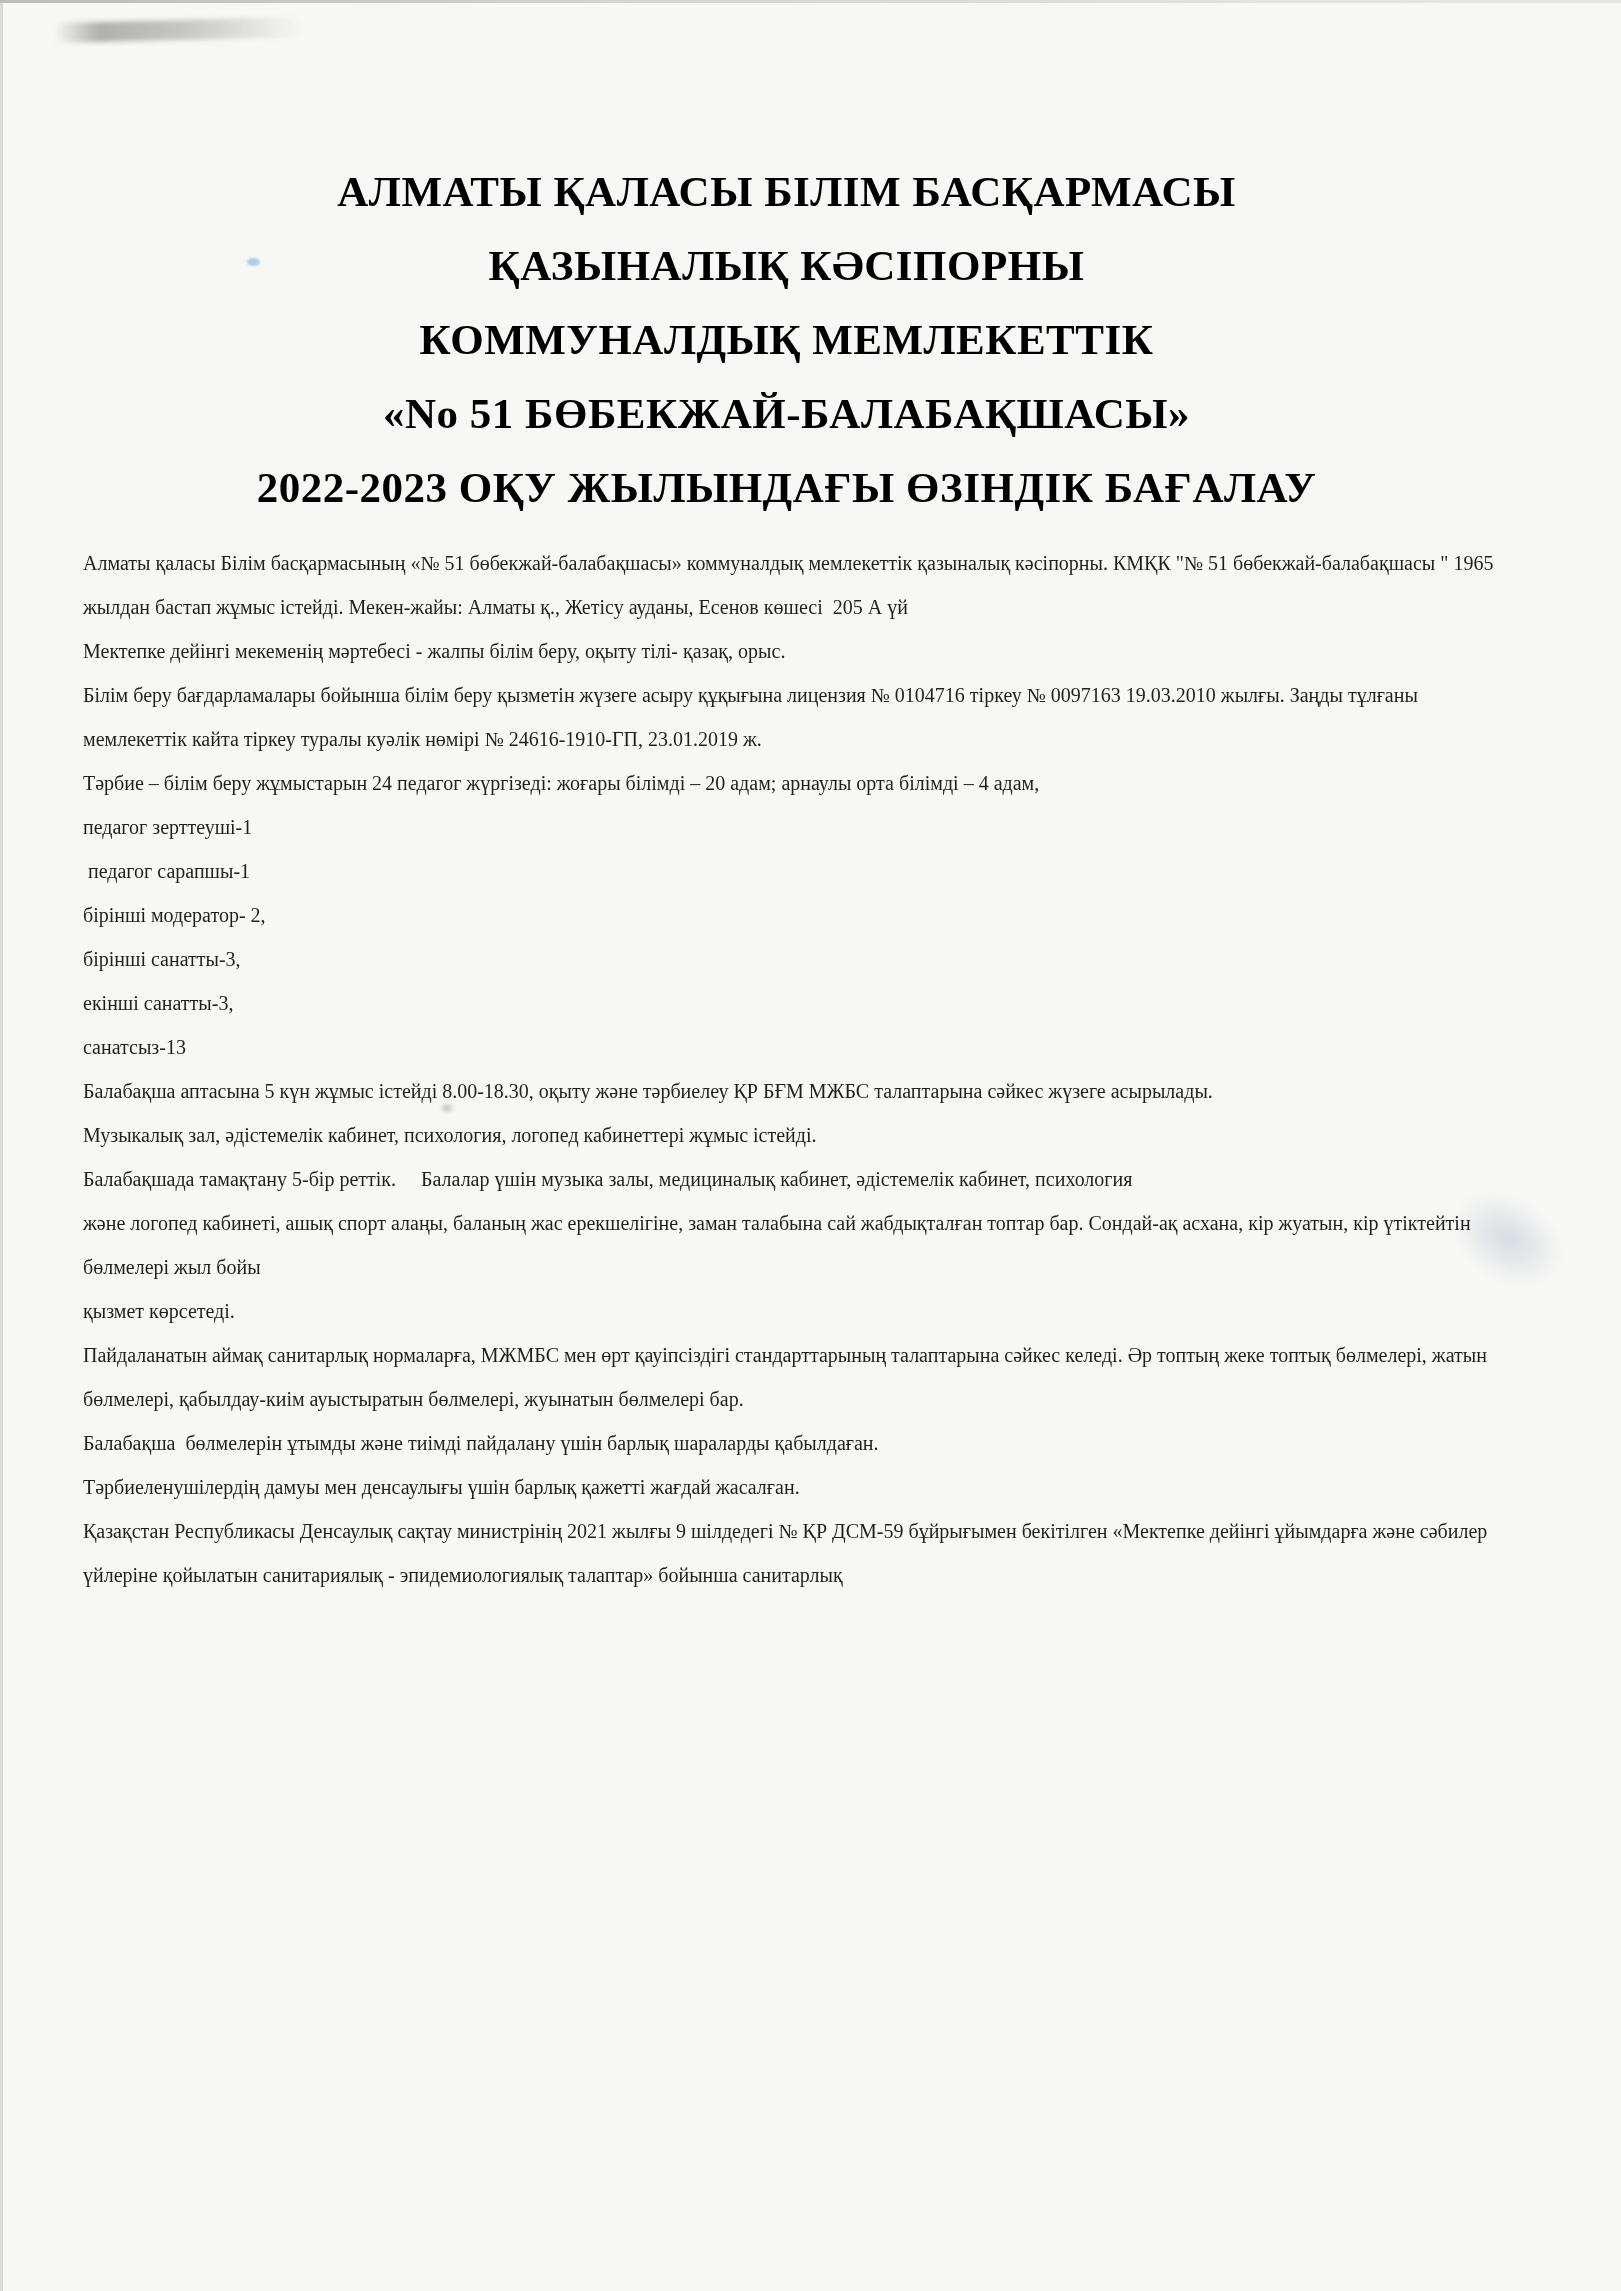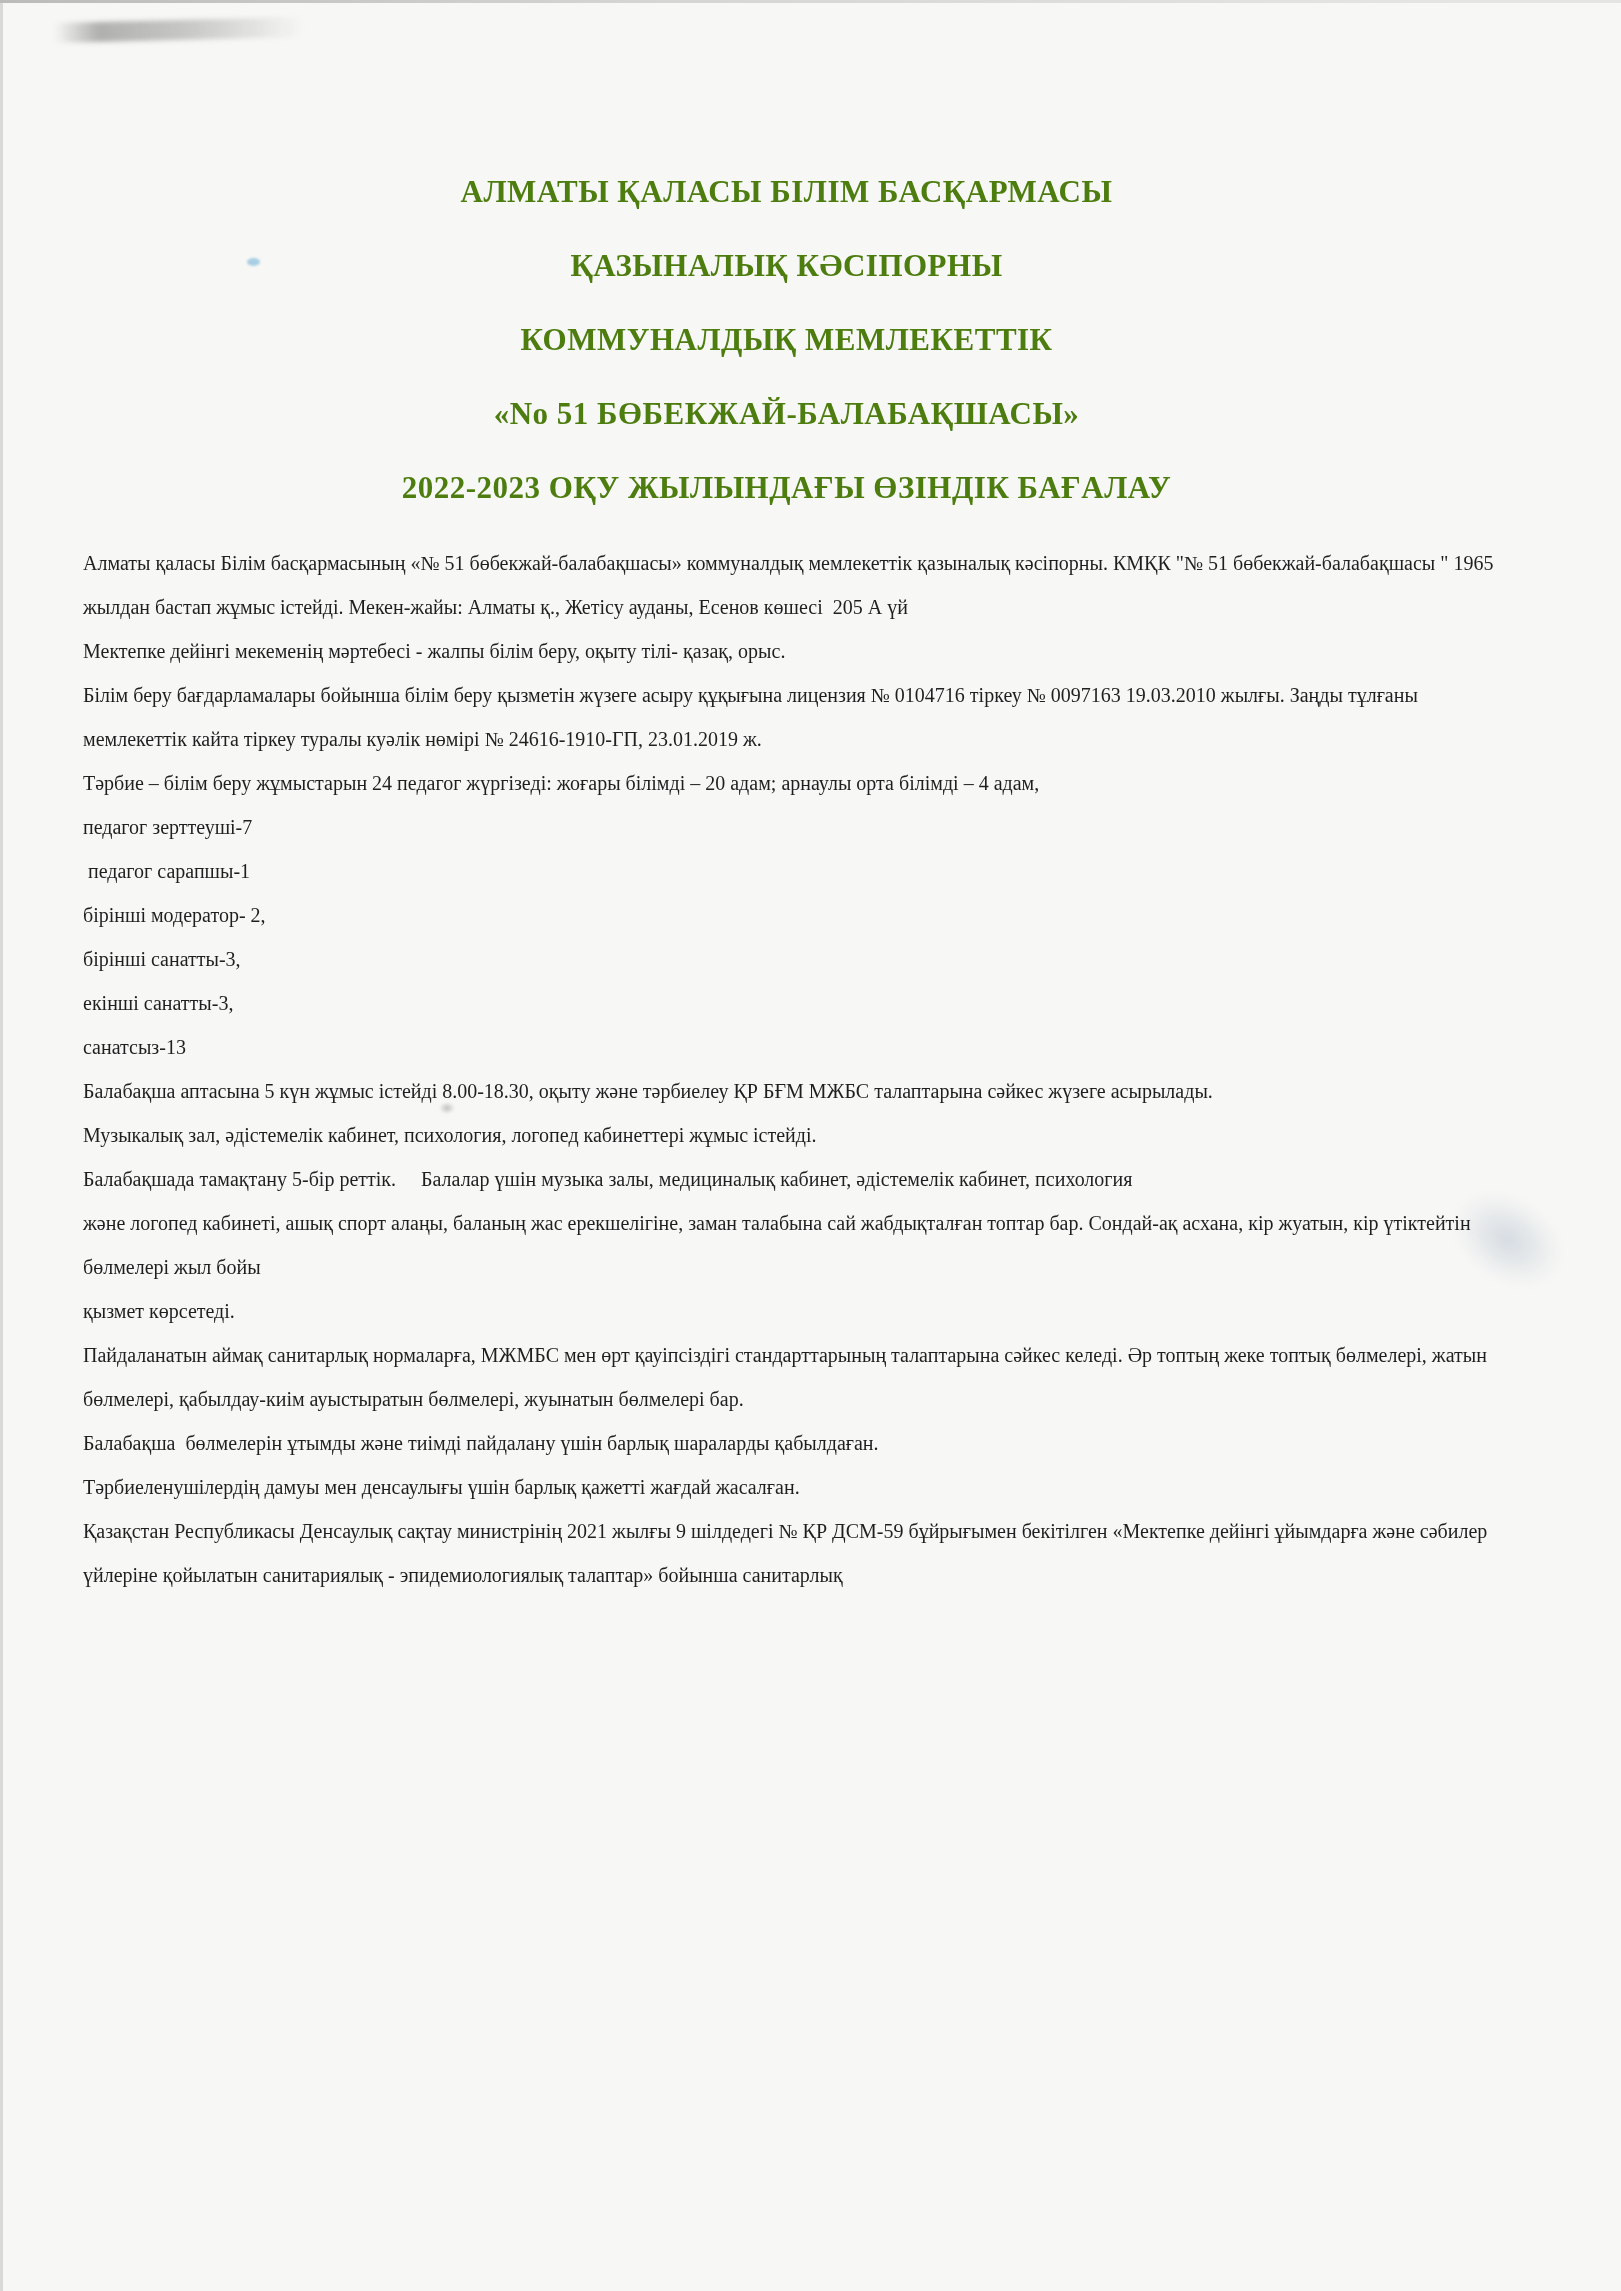--- a/index.html
+++ b/index.html
@@ -44,22 +44,22 @@
     background: radial-gradient(closest-side, rgba(135,155,180,.30), rgba(135,155,180,0));
     filter: blur(3.9px);
     transform: rotate(32deg);
   }
   
   .titles {
     position: absolute; top: 155px; left: 61px; width: 1451px;
     text-align: center;
   }
   .titles .t {
-    font-size: 31px; font-weight: bold; line-height: 74px;
-    letter-spacing: 0.5px; color: #4d7c0f; margin: 0;
+    font-size: 43px; font-weight: bold; line-height: 74px;
+    letter-spacing: 0.5px; color: #000000; margin: 0;
   }
   
   .doc-body {
     position: absolute; top: 541px; left: 83px; width: 1433px;
   }
   .doc-body p {
     margin: 0;
     font-size: 20px;
     line-height: 44px;
     white-space: pre-wrap;
@@ -84,21 +84,21 @@
     <div class="t">КОММУНАЛДЫҚ МЕМЛЕКЕТТІК</div>
     <div class="t">«No 51 БӨБЕКЖАЙ-БАЛАБАҚШАСЫ»</div>
     <div class="t">2022-2023 ОҚУ ЖЫЛЫНДАҒЫ ӨЗІНДІК БАҒАЛАУ</div>
   </header>
 
   <main class="doc-body">
     <p>Алматы қаласы Білім басқармасының «№ 51 бөбекжай-балабақшасы» коммуналдық мемлекеттік қазыналық кәсіпорны. КМҚК "№ 51 бөбекжай-балабақшасы " 1965 жылдан бастап жұмыс істейді. Мекен-жайы: Алматы қ., Жетісу ауданы, Есенов көшесі  205 А үй</p>
     <p>Мектепке дейінгі мекеменің мәртебесі - жалпы білім беру, оқыту тілі- қазақ, орыс.</p>
     <p>Білім беру бағдарламалары бойынша білім беру қызметін жүзеге асыру құқығына лицензия № 0104716 тіркеу № 0097163 19.03.2010 жылғы. Заңды тұлғаны мемлекеттік кайта тіркеу туралы куәлік нөмірі № 24616-1910-ГП, 23.01.2019 ж.</p>
     <p>Тәрбие – білім беру жұмыстарын 24 педагог жүргізеді: жоғары білімді – 20 адам; арнаулы орта білімді – 4 адам,</p>
-    <p>педагог зерттеуші-7</p>
+    <p>педагог зерттеуші-1</p>
     <p> педагог сарапшы-1</p>
     <p>бірінші модератор- 2,</p>
     <p>бірінші санатты-3,</p>
     <p>екінші санатты-3,</p>
     <p>санатсыз-13</p>
     <p>Балабақша аптасына 5 күн жұмыс істейді 8.00-18.30, оқыту және тәрбиелеу ҚР БҒМ МЖБС талаптарына сәйкес жүзеге асырылады.</p>
     <p>Музыкалық зал, әдістемелік кабинет, психология, логопед кабинеттері жұмыс істейді.</p>
     <p>Балабақшада тамақтану 5-бір реттік.     Балалар үшін музыка залы, медициналық кабинет, әдістемелік кабинет, психология</p>
     <p>және логопед кабинеті, ашық спорт алаңы, баланың жас ерекшелігіне, заман талабына сай жабдықталған топтар бар. Сондай-ақ асхана, кір жуатын, кір үтіктейтін бөлмелері жыл бойы</p>
     <p>қызмет көрсетеді.</p>

